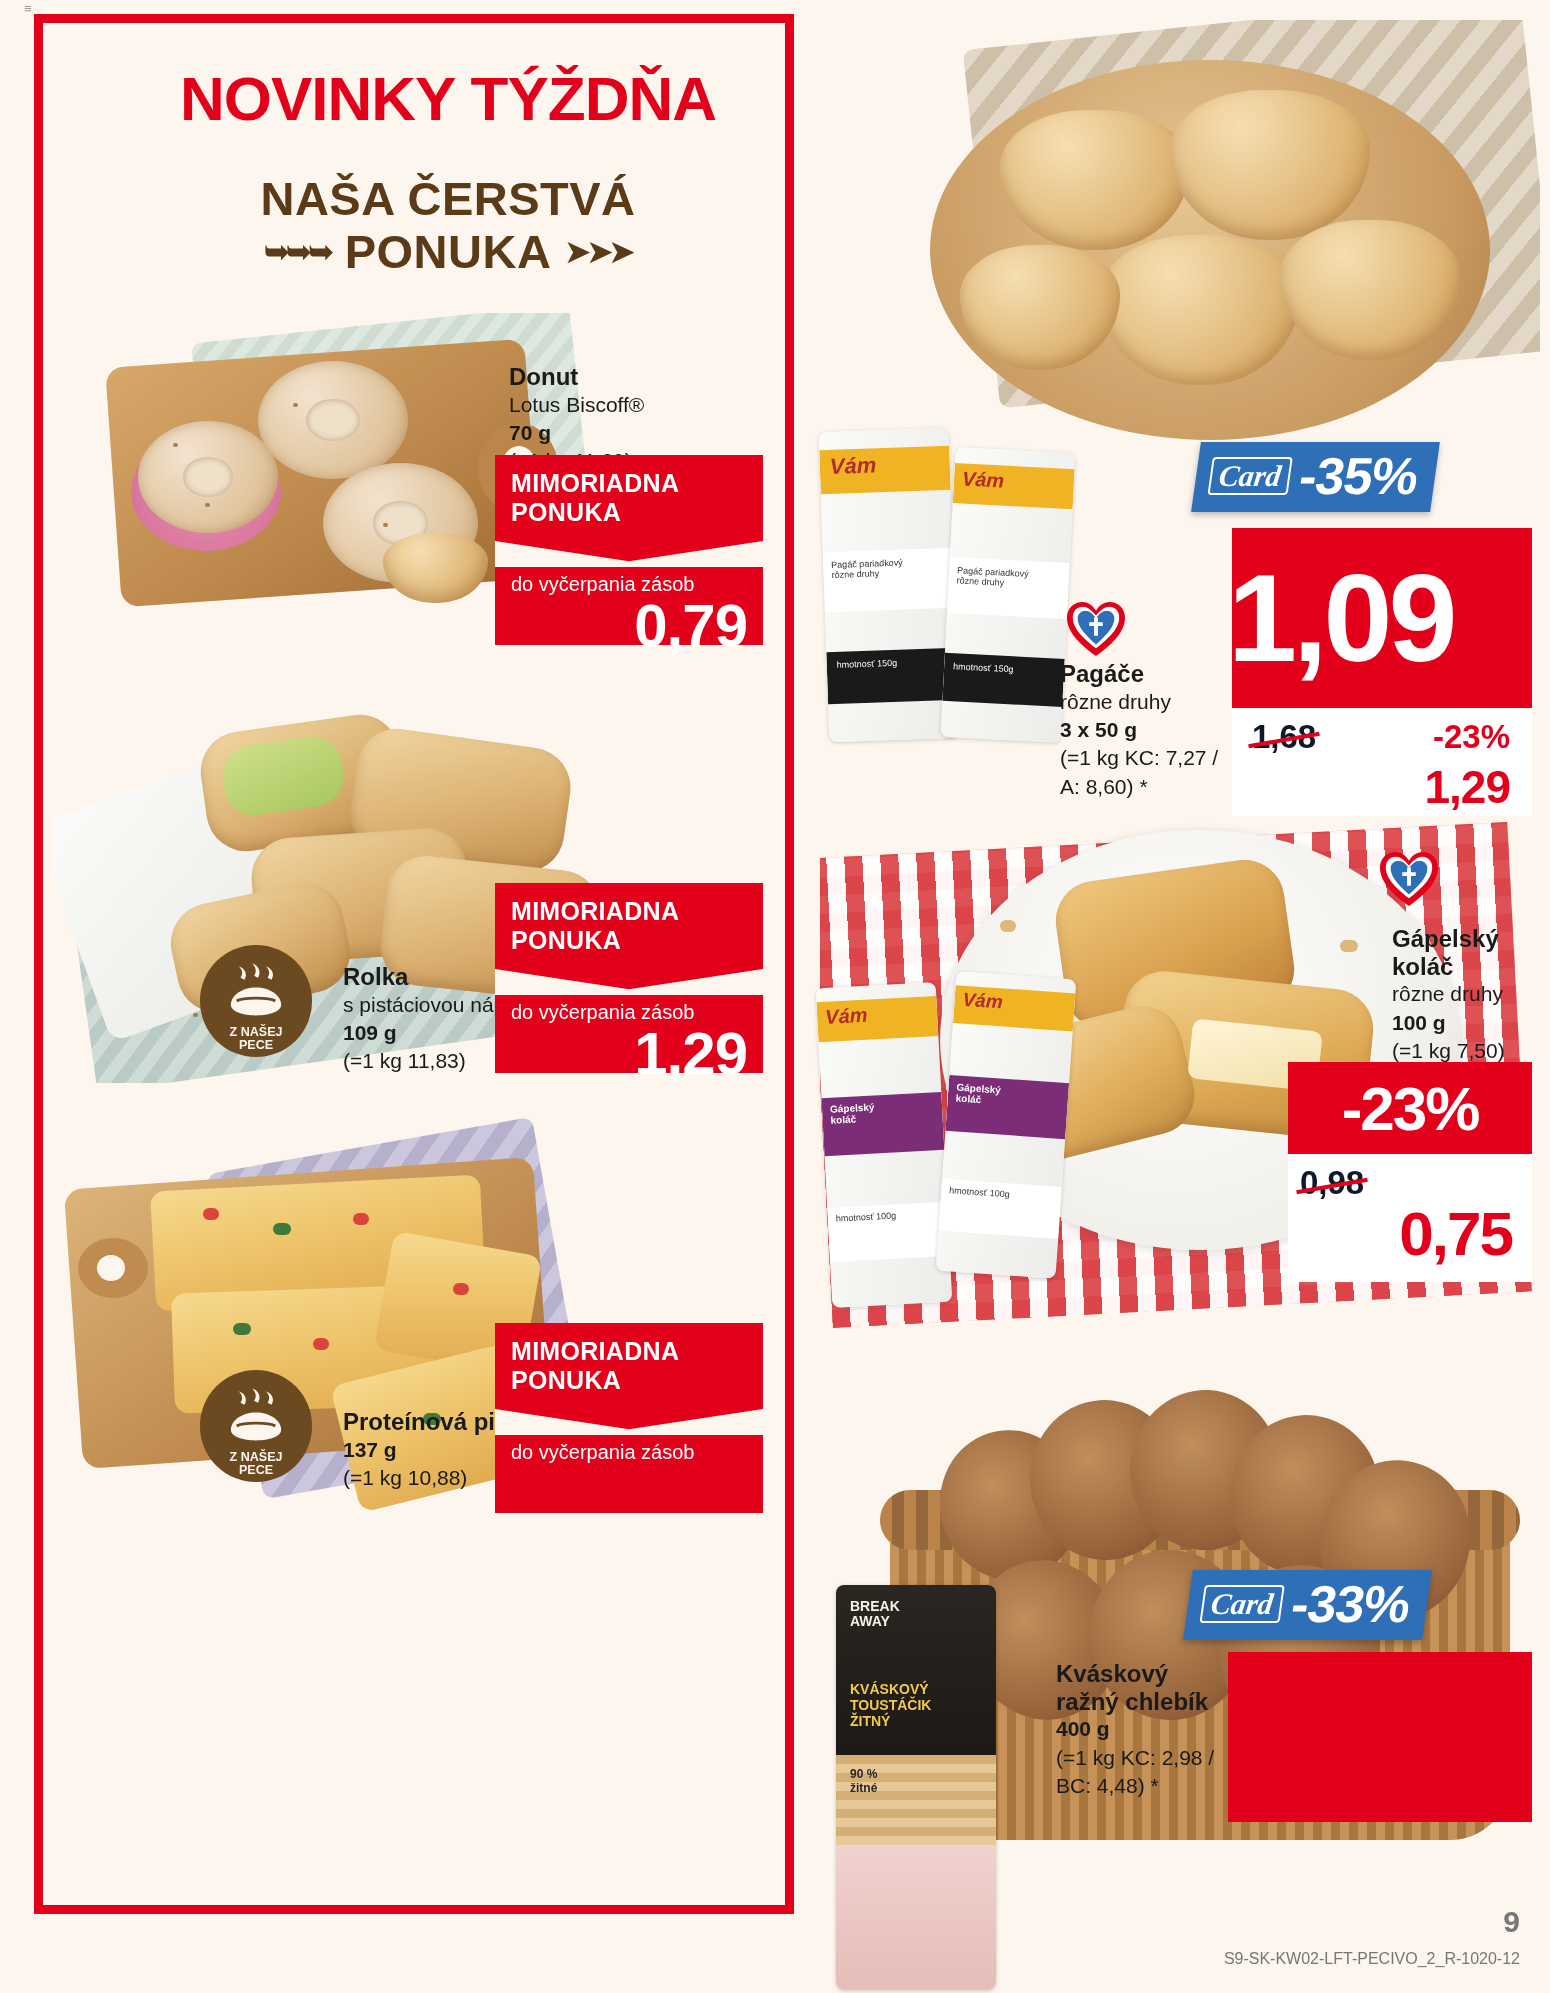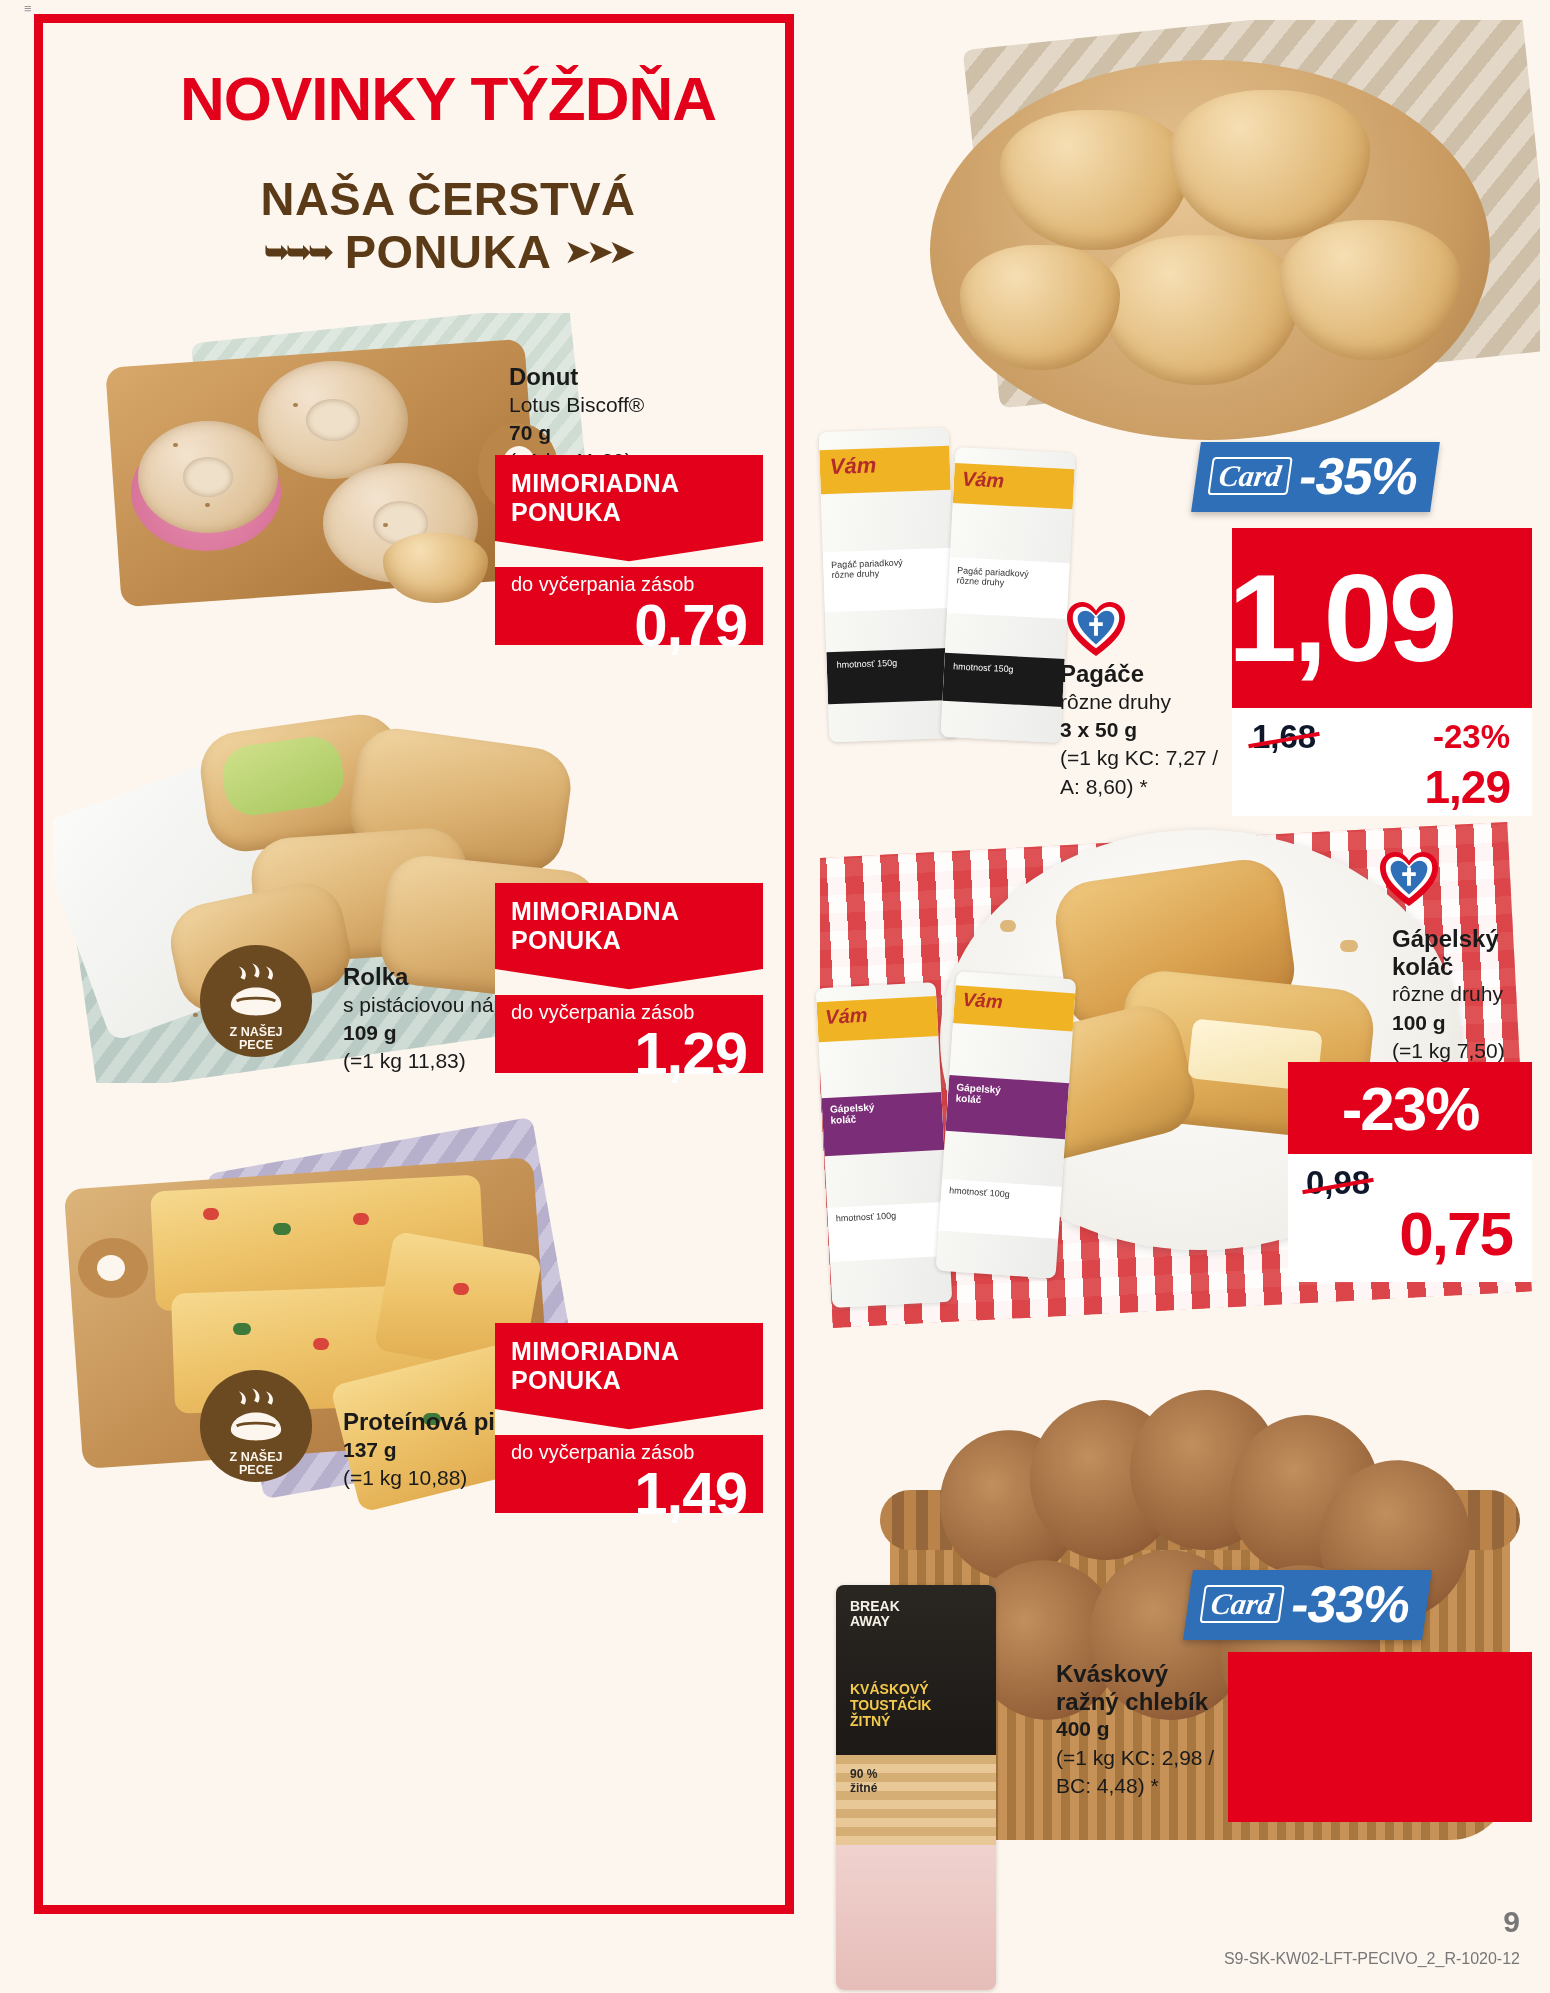--- a/index.html
+++ b/index.html
@@ -328,21 +328,20 @@
 
     <div class="flag" style="left:452px; top:1300px; width:268px; height:190px;">
       <div class="ftop">
         <div>MIMORIADNA</div>
         <div>PONUKA</div>
       </div>
       <div style="position:absolute;left:0;top:86px;width:100%;height:26px;background:#fdf6ee;
                   clip-path: polygon(0 100%, 0 0, 50% 78%, 100% 0, 100% 100%);"></div>
       <div class="fbot" style="position:absolute; left:0; top:108px; width:100%;">
         <div class="fsmall">do vyčerpania zásob</div>
-        <div class="fprice">1,49</div>
       </div>
     </div>
   </div>
 
   <div class="photo" style="left:800px; top:20px; width:740px; height:500px;">
     <div class="cloth" style="left:180px; top:0px; width:560px; height:360px; transform:rotate(-6deg);
          background:repeating-linear-gradient(135deg,#e3d8c7 0 16px,#cdbfa8 16px 32px);"></div>
     <div class="board" style="left:130px; top:40px; width:560px; height:380px; border-radius:50%;
          background:radial-gradient(circle at 45% 35%,#e6c493,#c89a60 70%,#a77a44);"></div>
     <div class="bun" style="left:200px; top:90px; width:190px; height:140px;"></div>
@@ -450,21 +449,21 @@
     <div class="prod-name">koláč</div>
     <div class="prod-line">rôzne druhy</div>
     <div class="prod-line bold">100 g</div>
     <div class="prod-line">(=1 kg 7,50)</div>
   </div>
 
   <div class="pct-flag" style="left:1288px; top:1062px; width:244px; height:92px; font-size:62px;">
     <span>-23%</span>
   </div>
   <div class="pricebox-white" style="left:1288px; top:1154px; width:244px; height:128px; background:#fff;">
-    <div style="position:absolute; left:18px; top:10px;">
+    <div style="position:absolute; left:12px; top:10px;">
       <span class="old-price">0,98</span>
     </div>
     <div style="position:absolute; right:20px; top:44px;">
       <span style="font-weight:bold; font-size:62px; color:#e2001a; letter-spacing:-2px;">0,75</span>
     </div>
   </div>
 
   <div class="photo" style="left:830px; top:1370px; width:710px; height:560px;">
     <div class="basket" style="left:60px; top:140px; width:620px; height:330px; border-radius:30px 30px 60px 60px;"></div>
     <div style="position:absolute;left:50px;top:120px;width:640px;height:60px;border-radius:30px;

